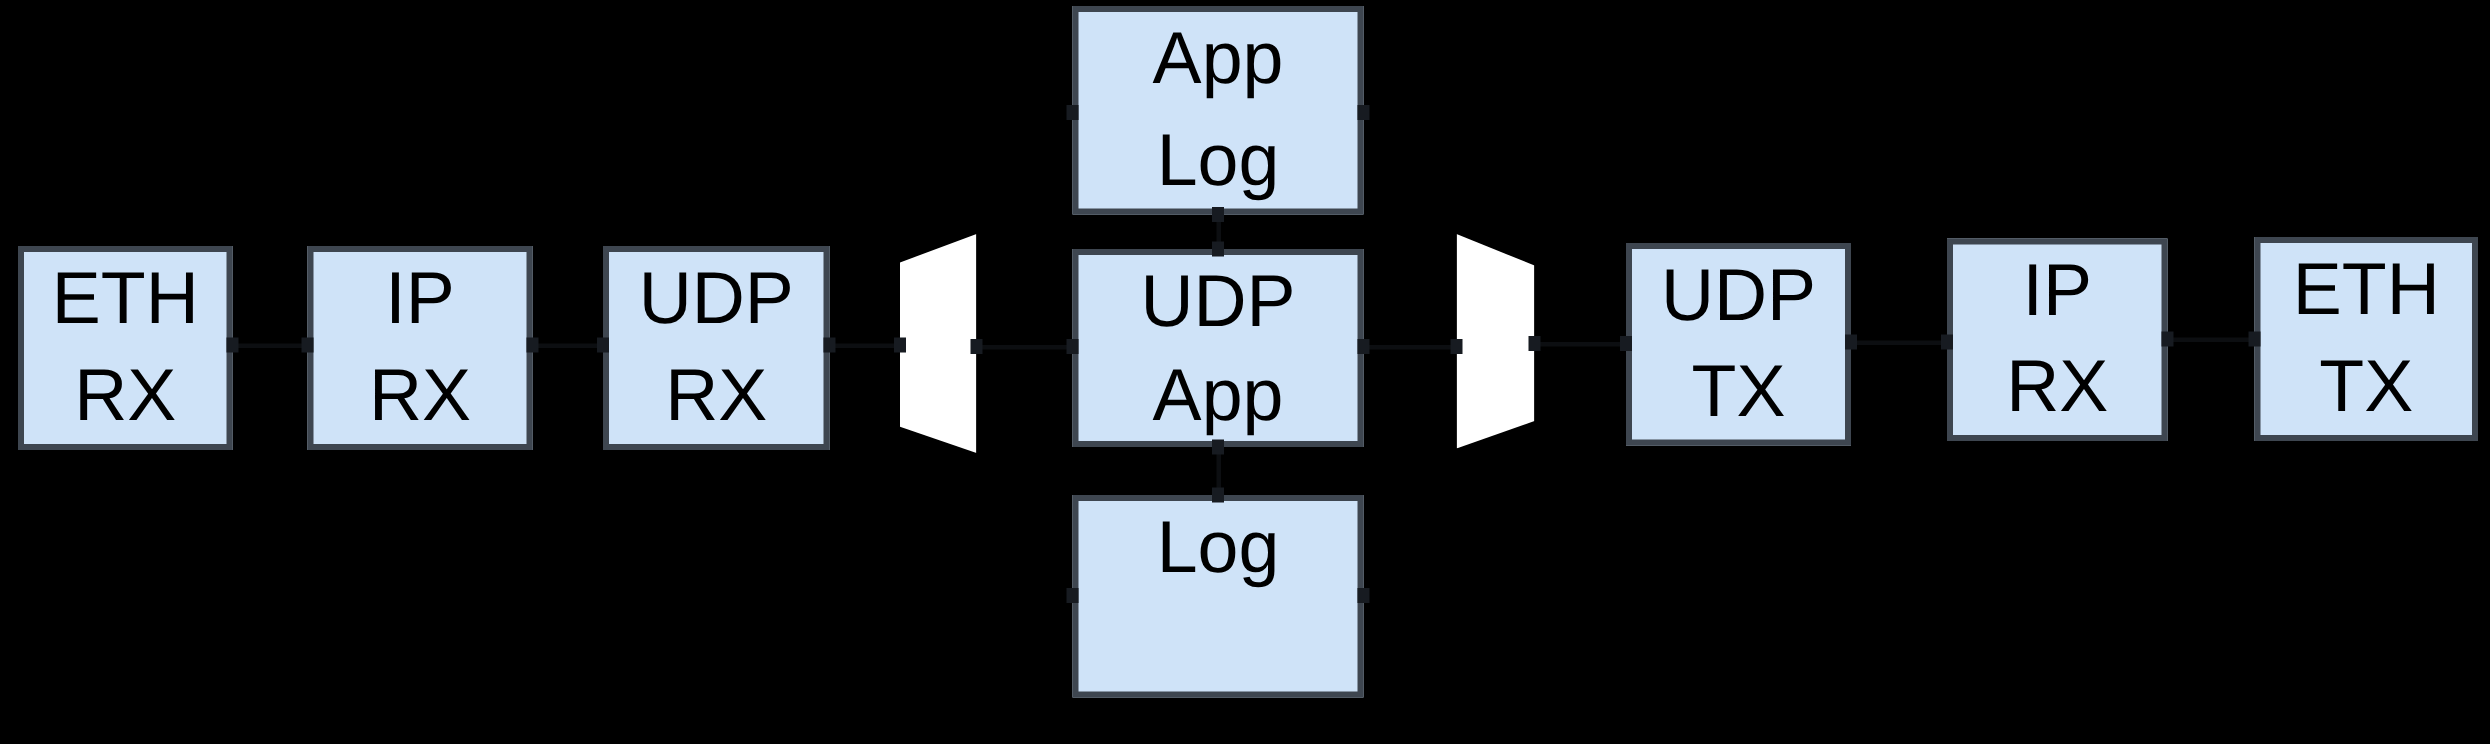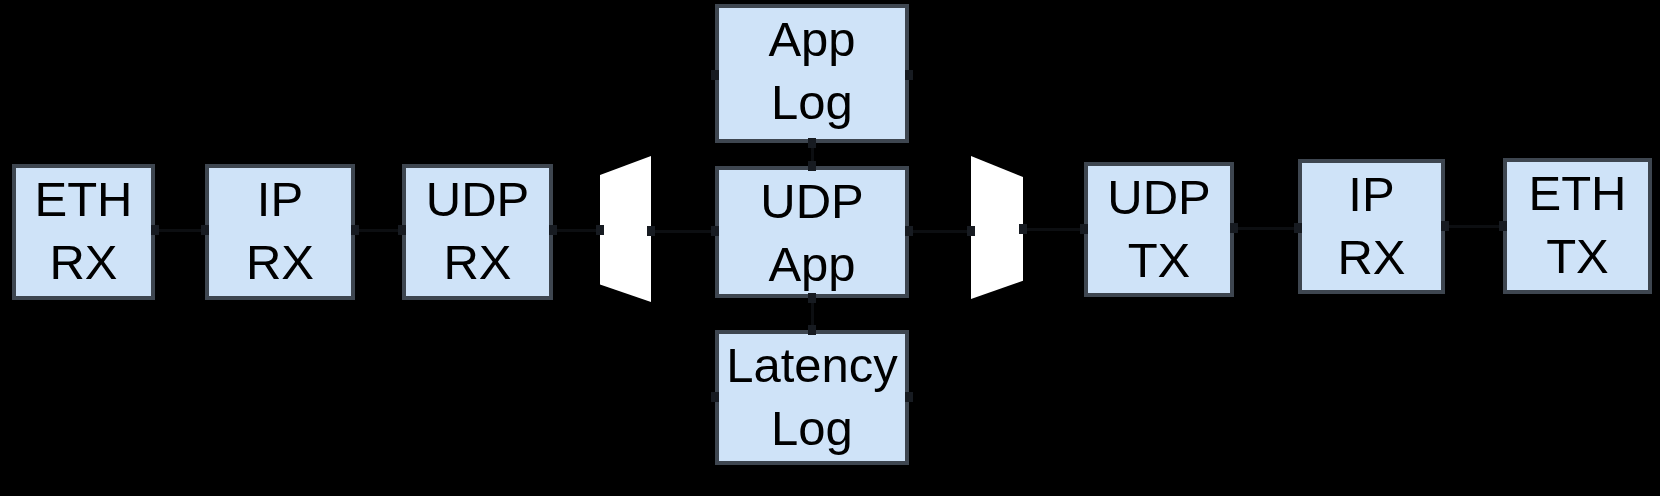--- a/index.html
+++ b/index.html
@@ -16,21 +16,21 @@
     font-family: "Liberation Sans", sans-serif;
   }
   .node {
     position: absolute;
     box-sizing: border-box;
     background: var(--node-fill, #cfe3f8);
     border: 4px solid var(--node-stroke, #3e4650);
     display: flex;
     flex-direction: column;
     align-items: center;
-    justify-content: flex-start;
+    justify-content: space-between;
     text-align: center;
     color: var(--node-text, #000000);
     font-size: 49px;
     line-height: 63px;
     z-index: 2;
   }
   .node .line {
     display: block;
     white-space: nowrap;
   }
@@ -104,21 +104,20 @@
     </div>
     <div class="node" style="left: 715px; top: 4px; width: 194px; height: 139px;">
       <span class="line">App</span>
       <span class="line">Log</span>
     </div>
     <div class="node" style="left: 715px; top: 166px; width: 194px; height: 132px;">
       <span class="line">UDP</span>
       <span class="line">App</span>
     </div>
     <div class="node" style="left: 715px; top: 330px; width: 194px; height: 135px;">
-      <span class="line">Latency</span>
       <span class="line">Log</span>
     </div>
     <div class="node" style="left: 1084px; top: 162px; width: 150px; height: 135px;">
       <span class="line">UDP</span>
       <span class="line">TX</span>
     </div>
     <div class="node" style="left: 1298px; top: 159px; width: 147px; height: 135px;">
       <span class="line">IP</span>
       <span class="line">RX</span>
     </div>

